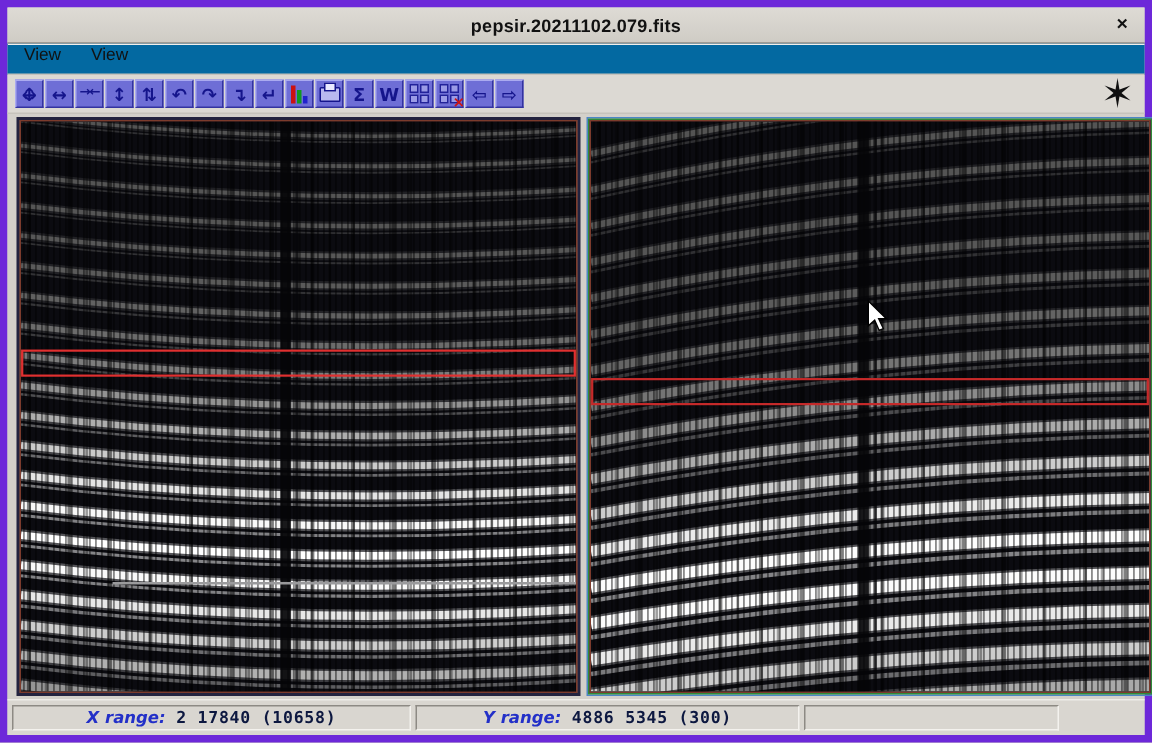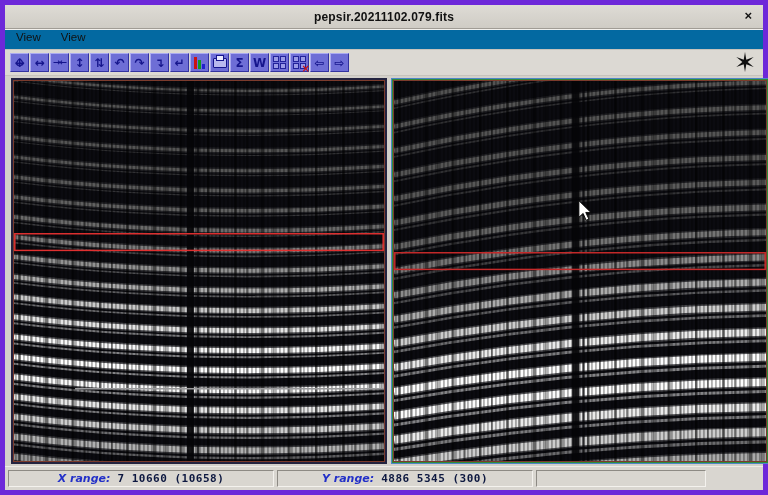--- a/index.html
+++ b/index.html
@@ -308,21 +308,21 @@
               <polygon points="184.884,122.22 184.884,139.095 189.134,135.22 192.134,142.22 194.884,140.97 191.759,134.22 196.884,134.22" fill="#fff" stroke="#000" stroke-width="0.9"></polygon>
             </svg>
           </div>
       </div>
     </div>
   </div>
 
   <div class="statusbar">
     <div class="scell c1">
       <span class="lbl">X range:</span>
-      <span class="val">7 10660 (10658)</span>
+      <span class="val">2 17840 (10658)</span>
     </div>
     <div class="scell c2">
       <span class="lbl">Y range:</span>
       <span class="val">4886 5345 (300)</span>
     </div>
     <div class="scell c3">
       <span class="val"></span>
     </div>
   </div>
 

